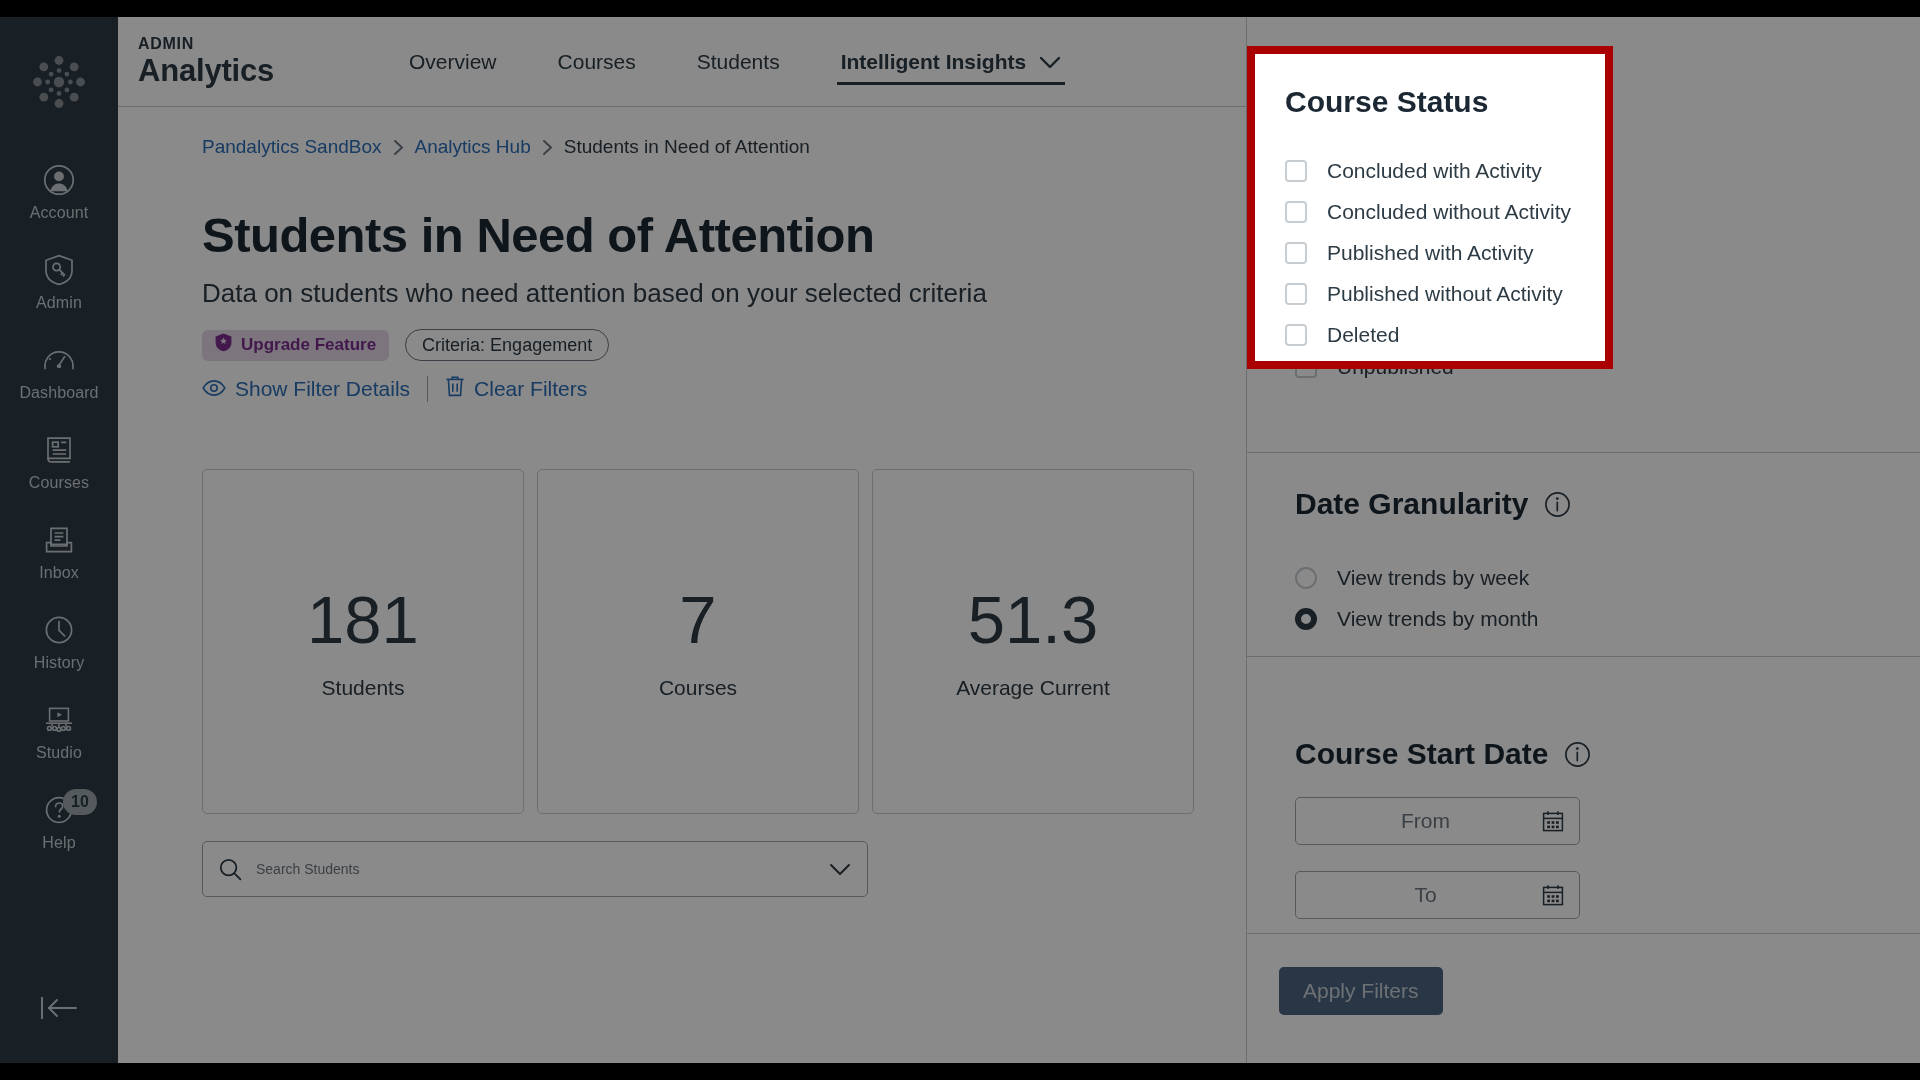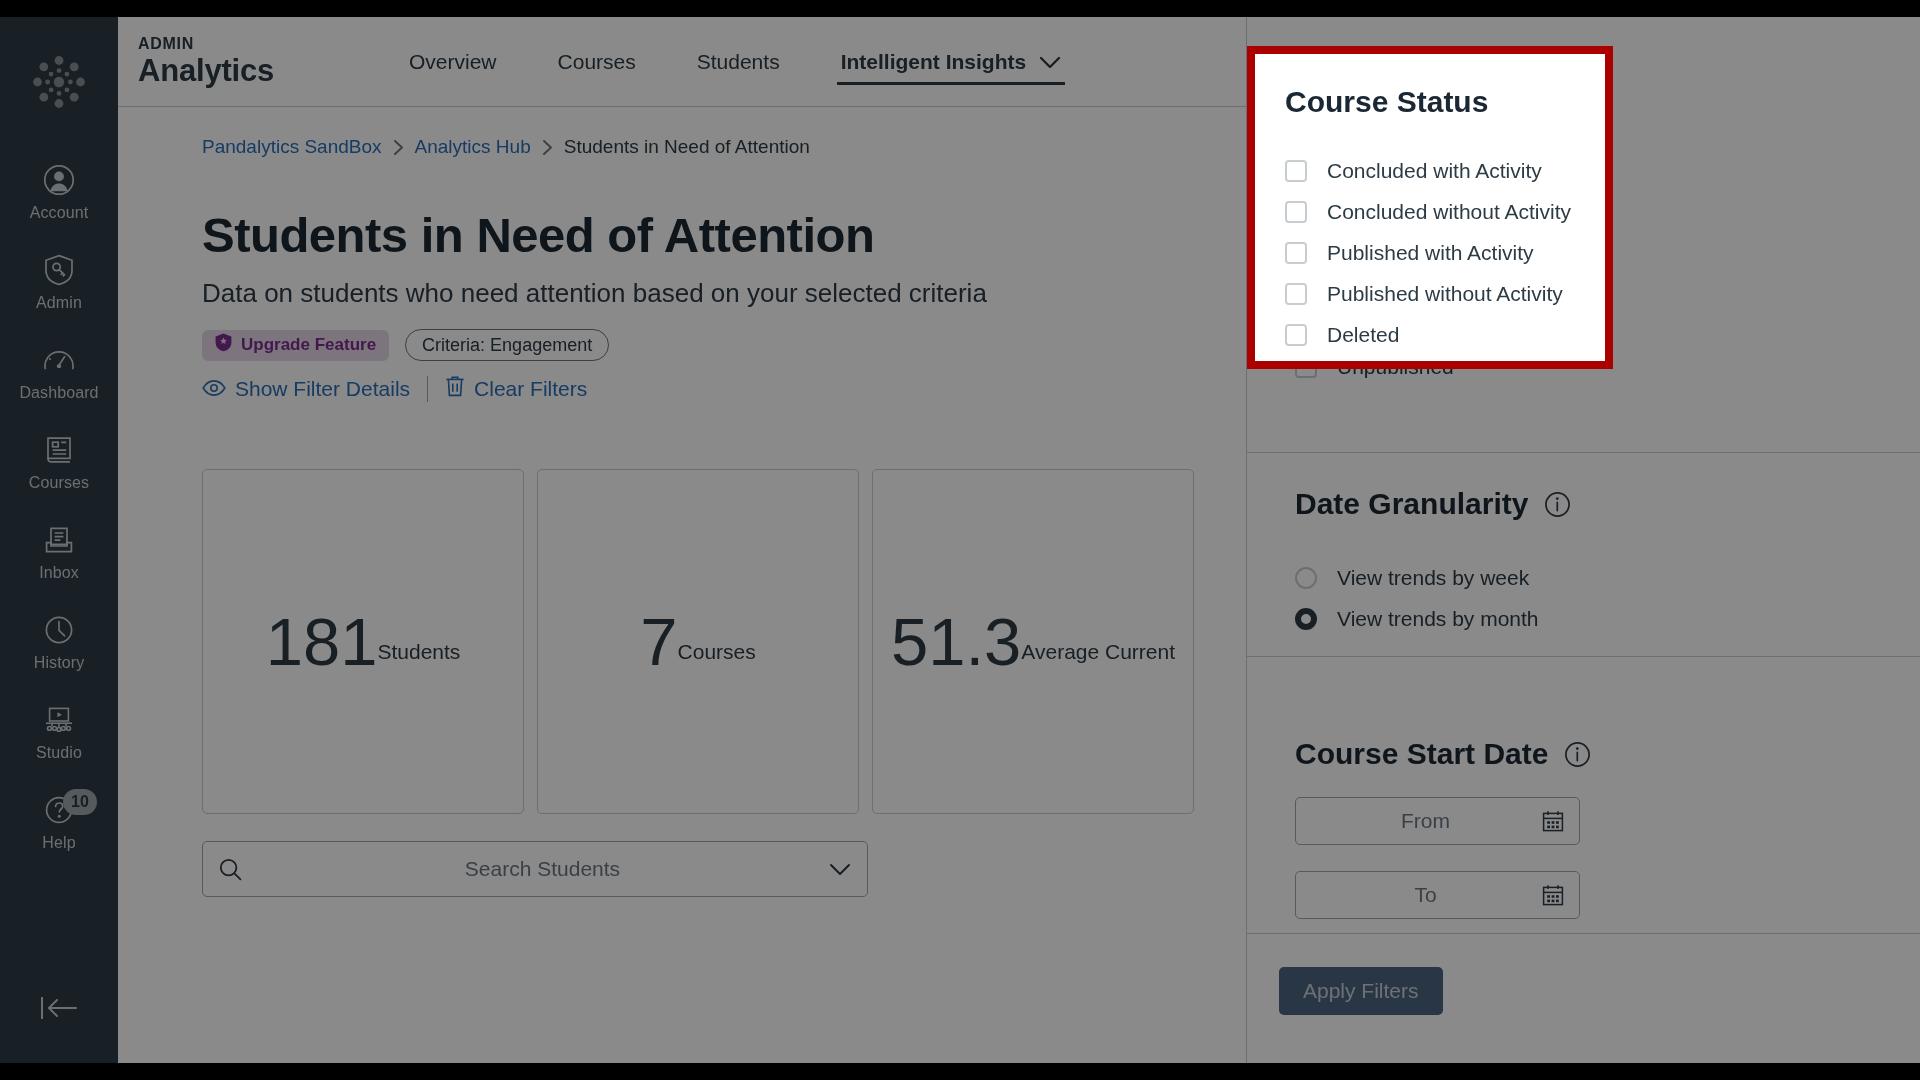--- a/index.html
+++ b/index.html
@@ -118,21 +118,20 @@
   }
   .tab .chev { margin-left: 13px; display: inline-flex; }
 
   
   #main {
     position: absolute; left: 118px; top: 90px;
     width: 1748px; height: 956px;
     background: #ffffff;
     padding: 0;
     z-index: 5;
-    text-align: center;
   }
   #breadcrumb {
     position: absolute; left: 84px; top: 29px;
     display: flex; align-items: center; gap: 11px;
     font-size: 19px;
   }
   .crumb-link { color: #2B6EB5; cursor: pointer; }
   .crumb-cur { color: #2D3B45; }
   .crumb-sep { color: #6B7780; display: inline-flex; }
 
@@ -180,21 +179,21 @@
 
   
   #cards {
     position: absolute; left: 84px; top: 362px;
     display: flex; gap: 13px;
   }
   .stat-card {
     width: 322px; height: 345px;
     border: 1px solid #C7CDD1;
     border-radius: 5px;
-    display: flex; flex-direction: row;
+    display: flex; flex-direction: column;
     align-items: center; justify-content: center;
     background: #fff;
   }
   .stat-val {
     font-size: 67px; color: #2D3B45; line-height: 72px;
     font-weight: 400;
   }
   .stat-lbl {
     margin-top: 20px;
     font-size: 21px; color: #2D3B45;
@@ -205,21 +204,21 @@
     position: absolute; left: 84px; top: 734px;
     width: 666px; height: 56px;
     border: 1px solid #9EA6AD;
     border-radius: 5px;
     display: flex; align-items: center;
     padding: 0 16px;
     background: #fff;
   }
   #searchbar .s-ico { color: #2D3B45; display: flex; }
   #searchbar .s-ph {
-    margin-left: 14px; font-size: 21px; color: #6B7780; flex: 1;
+    margin-left: 14px; font-size: 14px; color: #6B7780; flex: 1;
   }
   #searchbar .s-chev { color: #2D3B45; display: flex; }
 
   
   #tray {
     position: absolute; right: 0; top: 0;
     width: 674px; height: 1046px;
     background: #ffffff;
     border-left: 1px solid #C7CDD1;
     z-index: 20;

